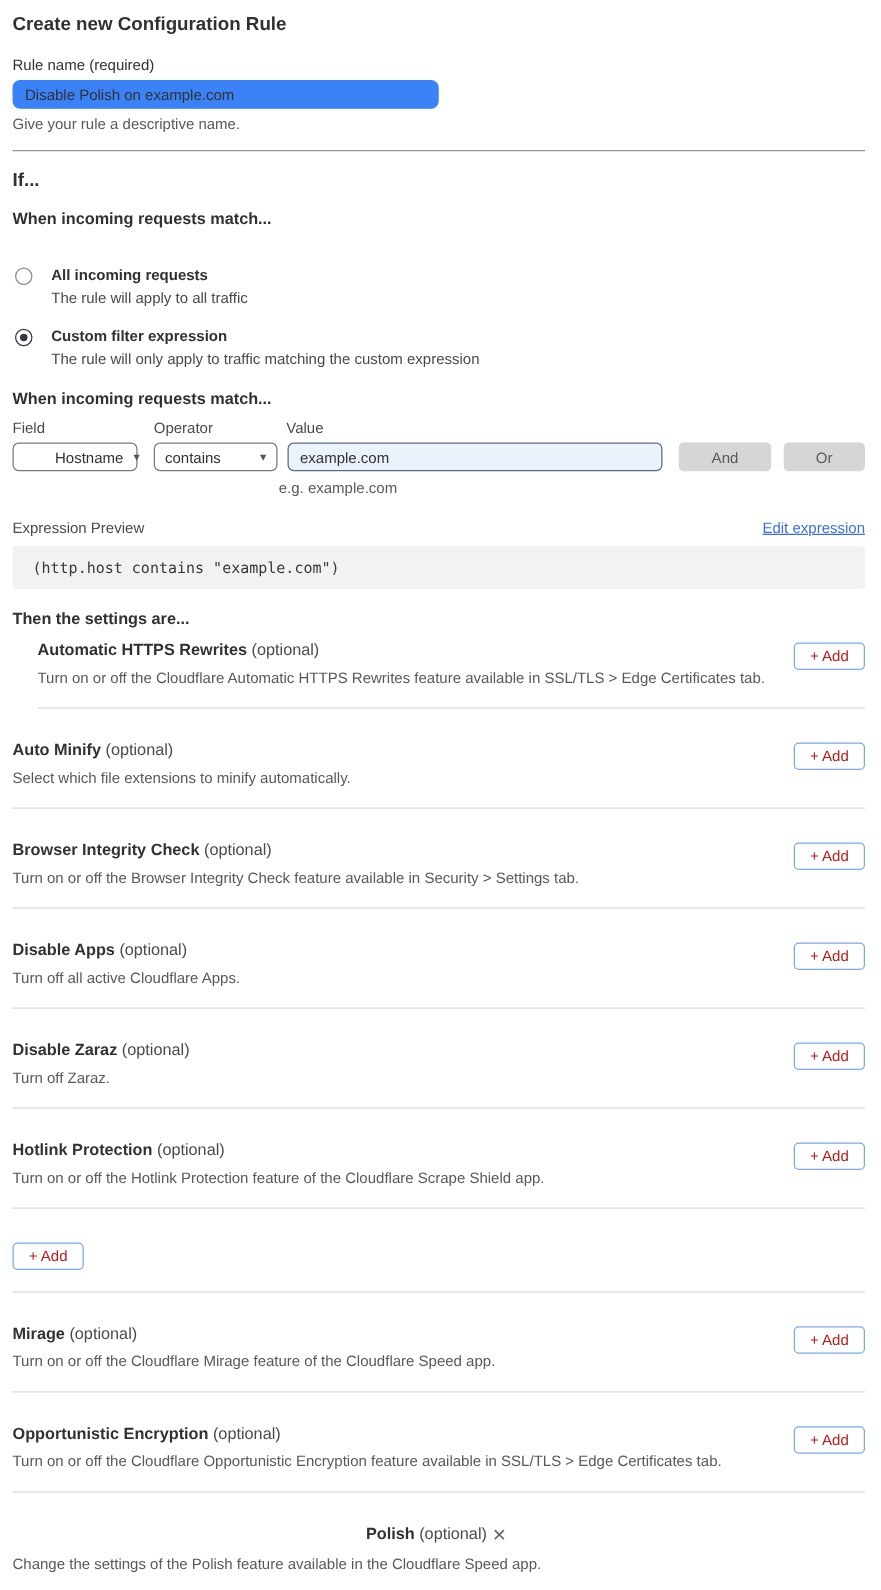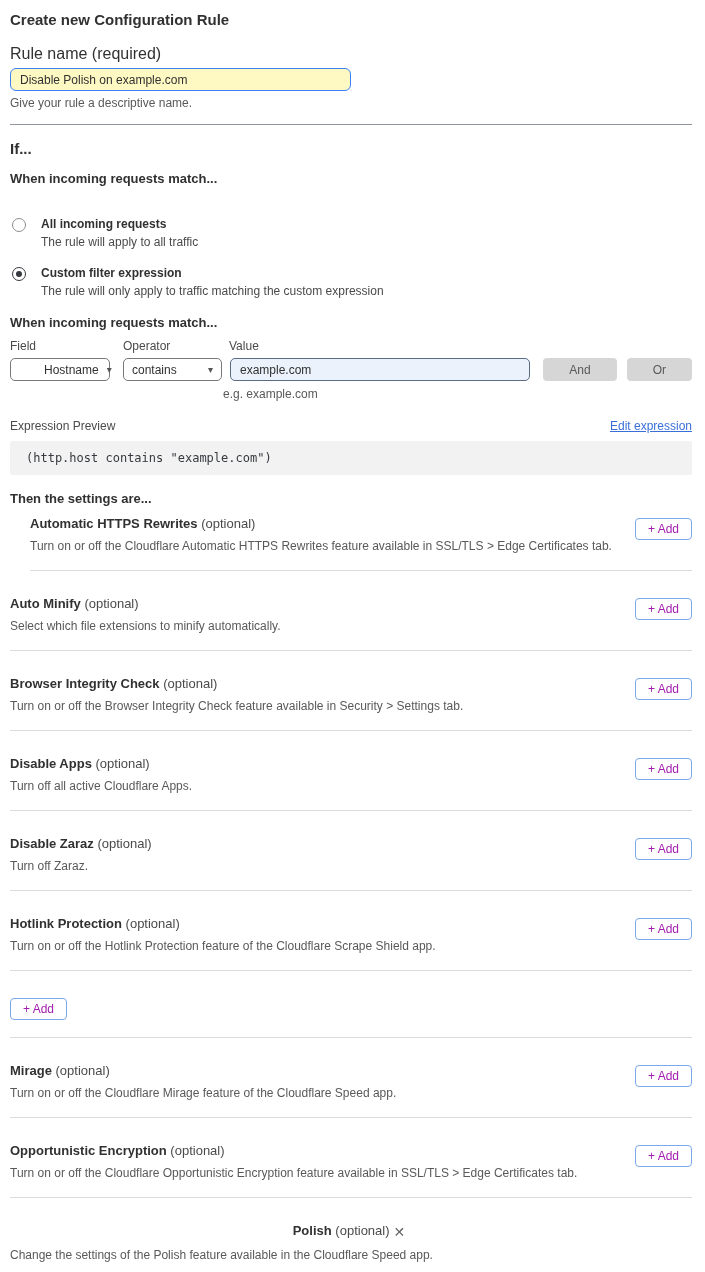--- a/index.html
+++ b/index.html
@@ -5,25 +5,25 @@
   * { margin: 0; padding: 0; box-sizing: border-box; }
   html, body { background: #ffffff; }
   body {
     width: 705px; height: 1272px; overflow: hidden;
     font-family: "Liberation Sans", sans-serif;
     color: #313131;
     padding: 10px 13px 0 10px;
   }
   .page-title { font-size: 15px; font-weight: bold; line-height: 20px; margin-bottom: 15px; }
 
-  .field-label { font-size: 16px; color: #313131; margin-bottom: 5px; }
+  .field-label { font-size: 12px; color: #313131; margin-bottom: 5px; }
   .rule-name-input {
     width: 341px; height: 23px; border: 1px solid #3b82f6; border-radius: 6px;
     padding: 0 9px; font-size: 12px; color: #313131; outline: none;
-    font-family: "Liberation Sans", sans-serif; background: #fef9c3; display: block;
+    font-family: "Liberation Sans", sans-serif; background: #3b82f6; display: block;
   }
   .helper { font-size: 12px; color: #595959; margin-top: 5px; }
 
   .divider-dark { border: none; border-top: 1px solid #90959c; margin: 14px 0 0 0; }
 
   .if-heading { font-size: 15px; font-weight: bold; margin-top: 15px; line-height: 18px; }
   .match-heading { font-size: 13px; font-weight: bold; margin-top: 13px; line-height: 16px; }
 
   .radio-group { margin-top: 30px; }
   .radio-option { display: flex; align-items: flex-start; margin-bottom: 17px; cursor: pointer; }
@@ -77,21 +77,21 @@
 
   .setting { display: flex; justify-content: space-between; align-items: flex-start;
     padding: 25px 0 17px 0; border-bottom: 1px solid #dcdcdc; }
   .setting.first { padding-top: 9px; margin-left: 20px; }
   .setting-title { font-size: 13px; line-height: 16px; }
   .setting-title .t { font-weight: bold; }
   .setting-title .opt { font-weight: normal; color: #4a4a4a; }
   .setting-desc { font-size: 12px; color: #595959; margin-top: 7px; line-height: 14px; }
   .add-btn {
     height: 22px; padding: 0 12px; background: #fff; border: 1px solid #7aa8ea;
-    border-radius: 4px; color: #a21caf; font-size: 12px; cursor: pointer;
+    border-radius: 4px; color: #b91c1c; font-size: 12px; cursor: pointer;
     font-family: "Liberation Sans", sans-serif; flex: 0 0 auto; margin-top: 2px;
   }
 
   .polish { padding: 25px 0 0 0; border-bottom: none; display: block; }
   .polish-head { display: flex; justify-content: center; align-items: flex-start; }
   .close-icon { color: #666; font-size: 14px; line-height: 14px; cursor: pointer; padding: 2px 4px; }
   .polish-select-label { font-size: 12px; color: #4a4a4a; margin-top: 12px; }
 </style>
 </head>
 <body>

